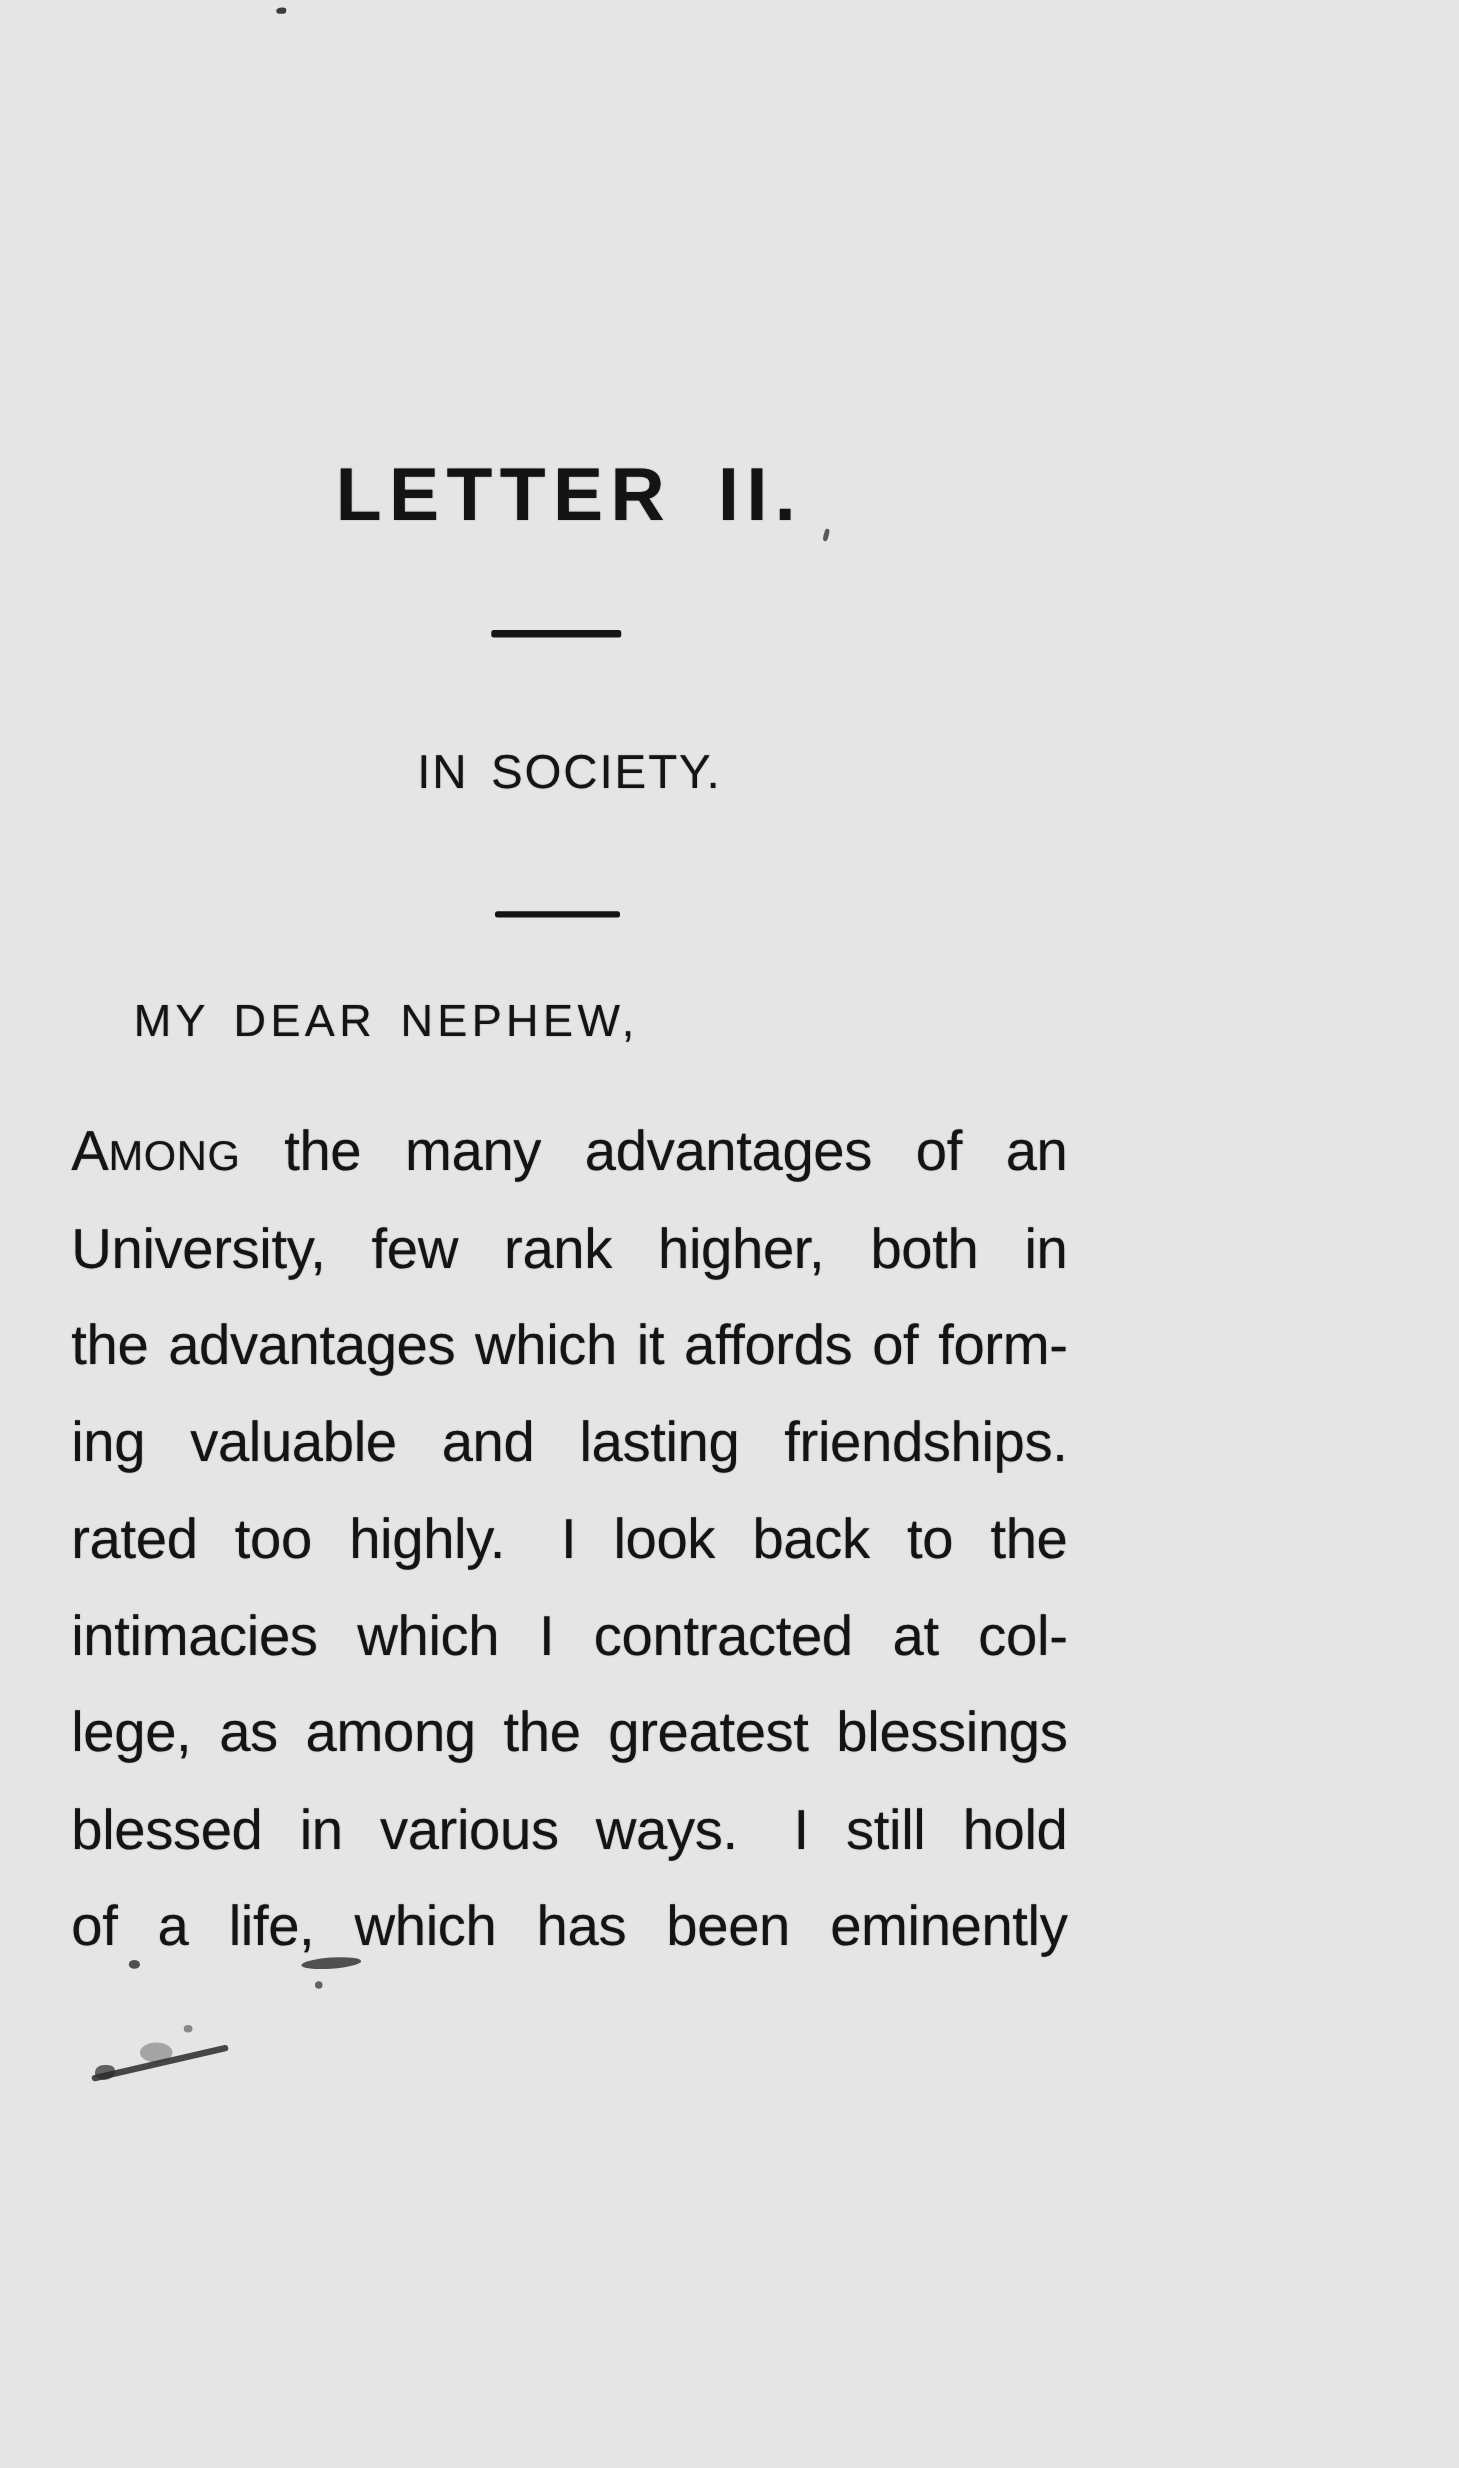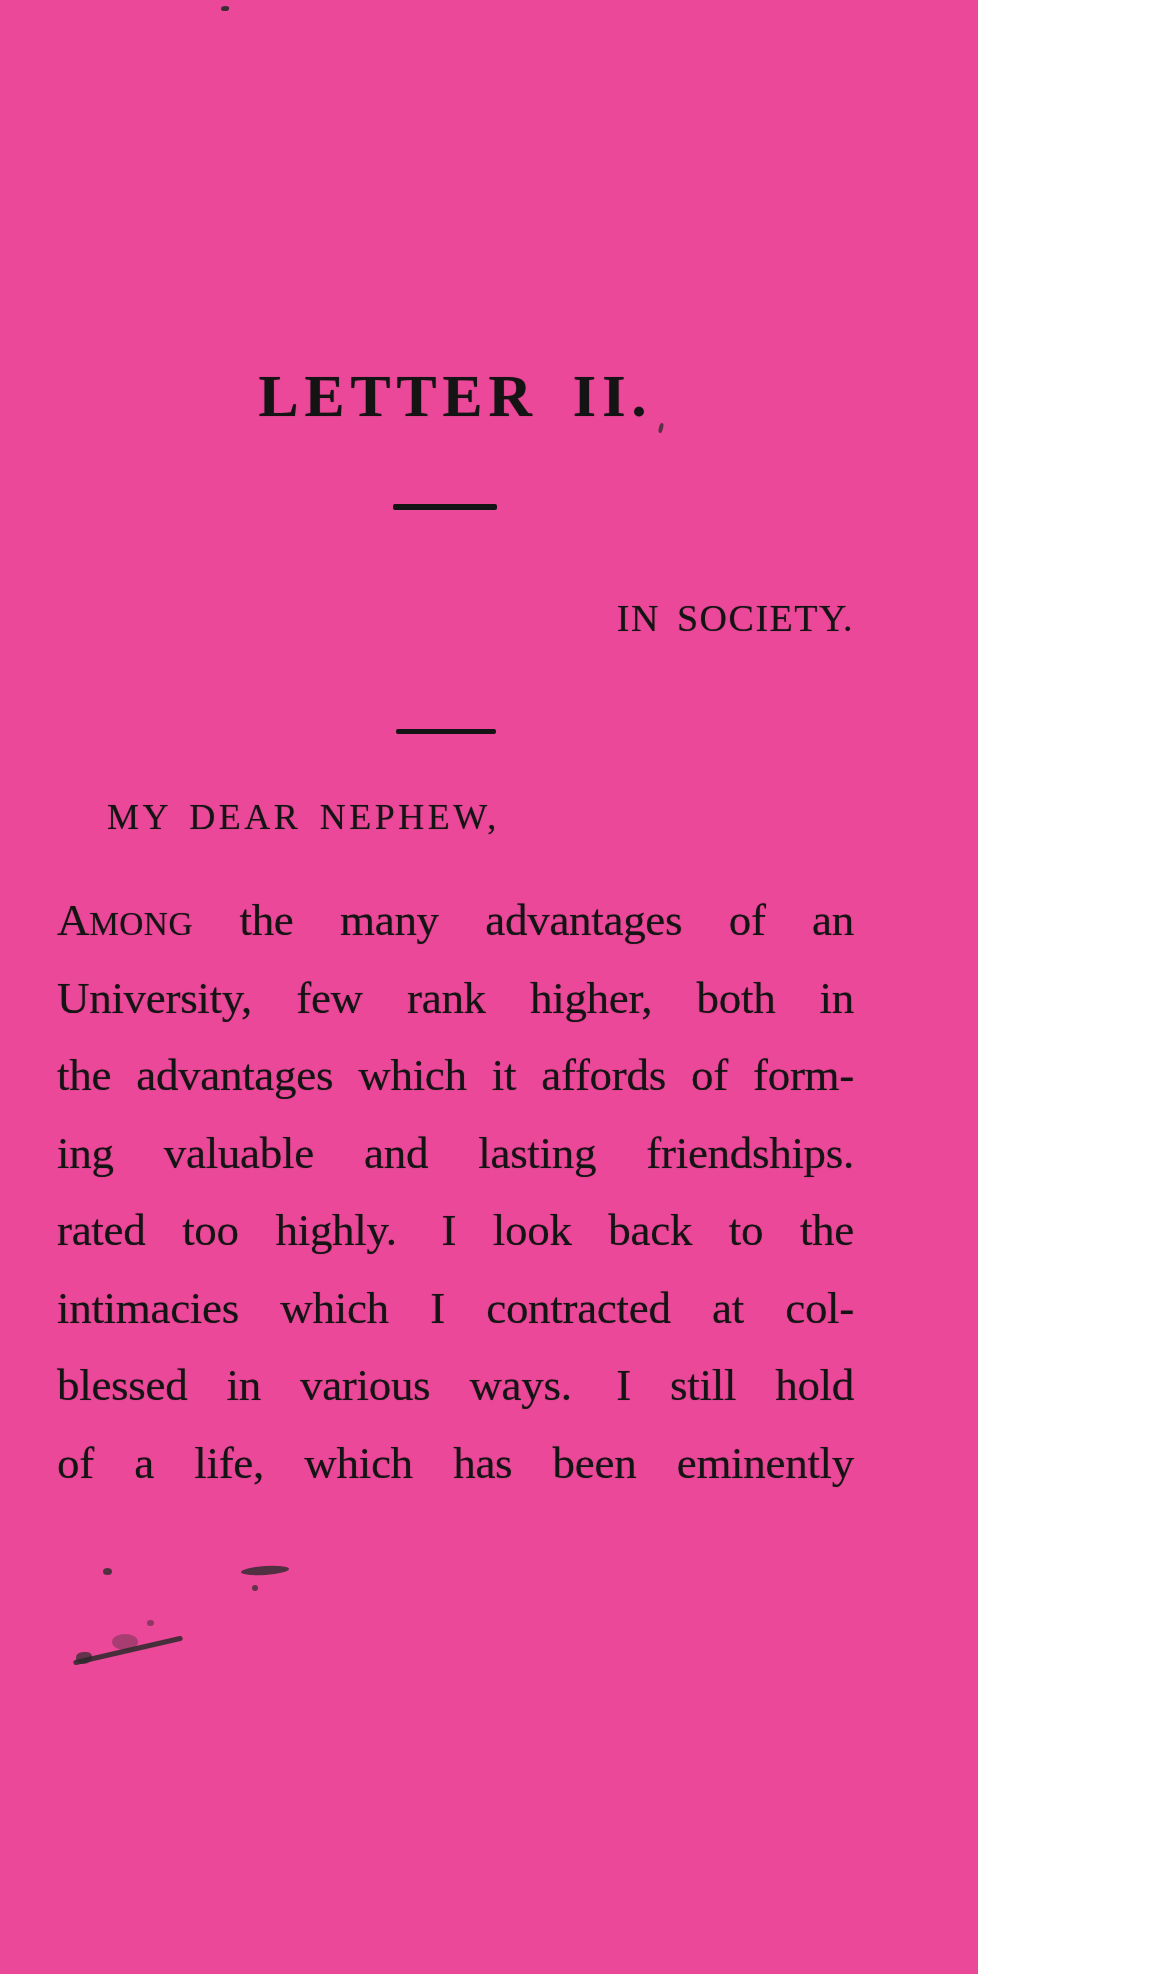--- a/index.html
+++ b/index.html
@@ -1,21 +1,21 @@
 <!DOCTYPE html>
 <html><head>
 <meta charset="utf-8">
 <style>
   html, body { margin: 0; padding: 0; background: #ffffff; }
   .page {
     position: relative;
-    width: 978px;
+    width: 1167px;
     height: 1974px;
-    background: #ec4899;
-    font-family: Liberation Serif, serif;
+    background: #e5e5e5;
+    font-family: Liberation Sans, sans-serif;
     color: #141414;
     overflow: hidden;
     text-shadow: 0 0 1px rgba(20,20,20,0.55);
   }
   .textblock-abs { position: absolute; left: 57px; width: 797px; }
 
   .title {
     top: 366px;
     margin: 0;
     text-align: center;
@@ -29,21 +29,21 @@
     position: absolute;
     height: 6px;
     background: #141414;
     border-radius: 2px;
   }
   .rule-1 { top: 504px; left: 393px; width: 104px; }
   .rule-2 { top: 729px; left: 396px; width: 100px; height: 5px; }
 
   .subtitle { top: 560px; font-size: 38px; letter-spacing: 1.5px; word-spacing: 6px; line-height: 1.2; }
   .subtitle-line1 { text-align: justify; text-align-last: justify; }
-  .subtitle-line2 { margin-top: 36px; text-align: right; }
+  .subtitle-line2 { margin-top: 36px; text-align: center; }
 
   .salutation {
     top: 796px;
     padding-left: 50px;
     font-size: 36px;
     letter-spacing: 3.5px;
     word-spacing: 6px;
     box-sizing: border-box;
   }
 
@@ -90,20 +90,21 @@
 
   <div class="salutation textblock-abs">MY DEAR NEPHEW,</div>
 
   <div class="body-text textblock-abs">
     <div class="bline"><span class="lead-cap">A</span><span class="lead-sc">MONG</span><span> the many advantages of an</span></div>
     <div class="bline">University, few rank higher, both in</div>
     <div class="bline">the advantages which it affords of form-</div>
     <div class="bline">ing valuable and lasting friendships.</div>
     <div class="bline">rated too highly. I look back to the</div>
     <div class="bline">intimacies which I contracted at col-</div>
+    <div class="bline">lege, as among the greatest blessings</div>
     <div class="bline">blessed in various ways. I still hold</div>
     <div class="bline">of a life, which has been eminently</div>
   </div>
 
   <div class="smudge lege-dot"></div>
   <div class="smudge among-arc"></div>
   <div class="smudge among-dot"></div>
   <div class="smudge slash"></div>
   <div class="smudge slash-blob"></div>
   <div class="smudge slash-haze"></div>

